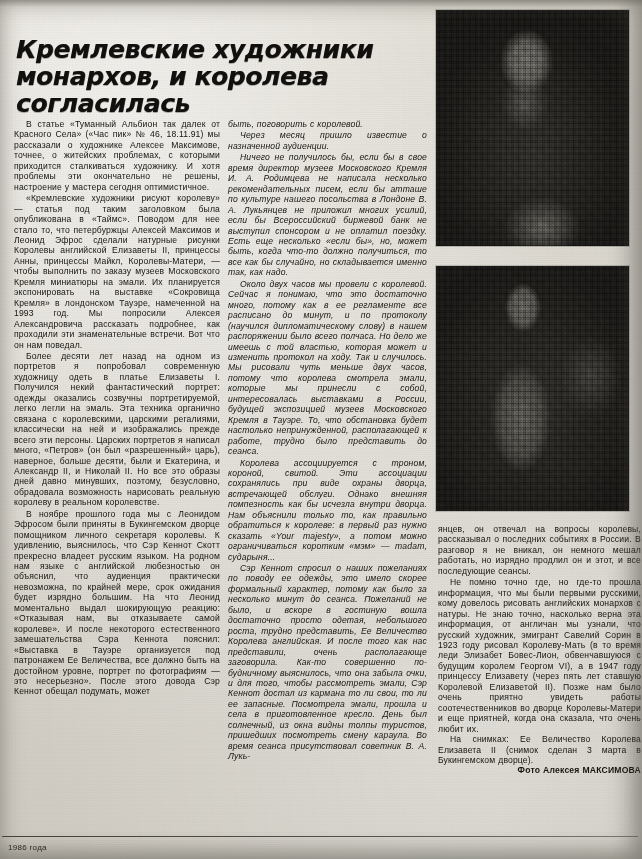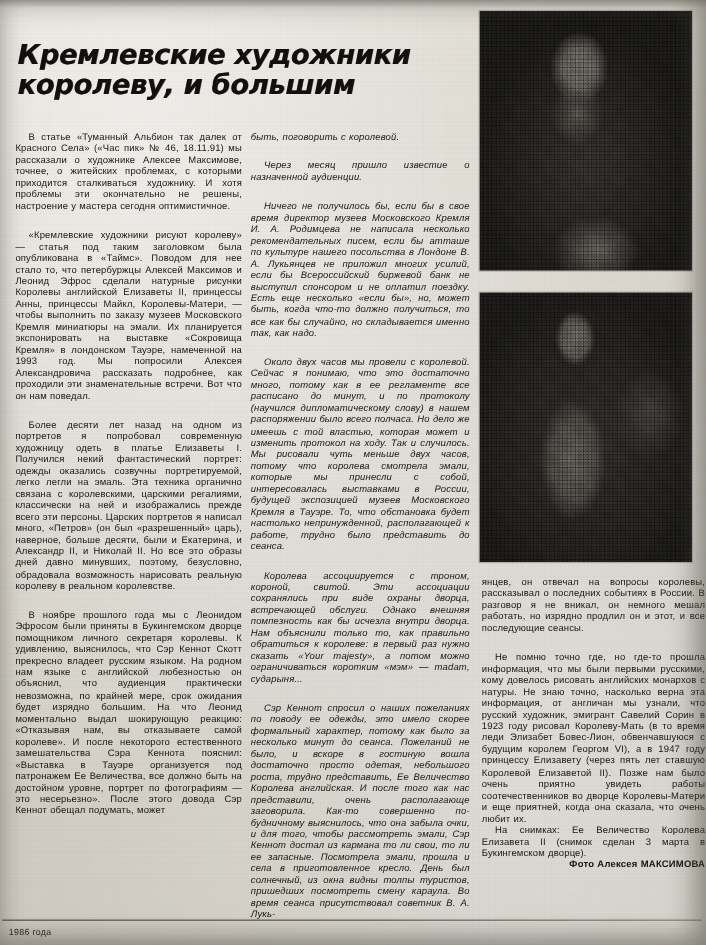--- a/index.html
+++ b/index.html
@@ -65,21 +65,21 @@
     font-size: 8.6px;
     line-height: 10.45px;
     text-align: justify;
     text-justify: inter-word;
     letter-spacing: .15px;
     word-spacing: .35px;
     -webkit-font-smoothing: none;
   }
   .col p { margin: 0; text-indent: 12px; }
   .col p.noind { text-indent: 0; }
-  .col p + p { margin-top: 16px; }
+  .col p + p { margin-top: 1px; }
 
   #col-1 { left: 14px;  top: 119px; width: 206px; }
   #col-2 { left: 228px; top: 119px; width: 199px; font-style: italic; }
   #col-3 { left: 438px; top: 524px; width: 203px; }
 
   .caption-block {
     margin-top: 0px;
   }
   .sign {
     display: block;
@@ -181,21 +181,22 @@
 <body>
 
 <div id="page">
   <div id="paper-grain"></div>
   <div id="paper-noise"></div>
 
   <div id="content">
 
     <div class="headline">
       <span class="hl">Кремлевские художники</span>
-      <span class="hl">королеву, и большим</span>
+      <span class="hl">монархов, и королева</span>
+      <span class="hl">согласилась</span>
     </div>
 
     <div class="photo" id="photo-queen">
       <div class="shading"></div>
       <div class="grainy"></div>
       <div class="halftone"></div>
     </div>
 
     <div class="photo" id="photo-queen-mother">
       <div class="shading"></div>

